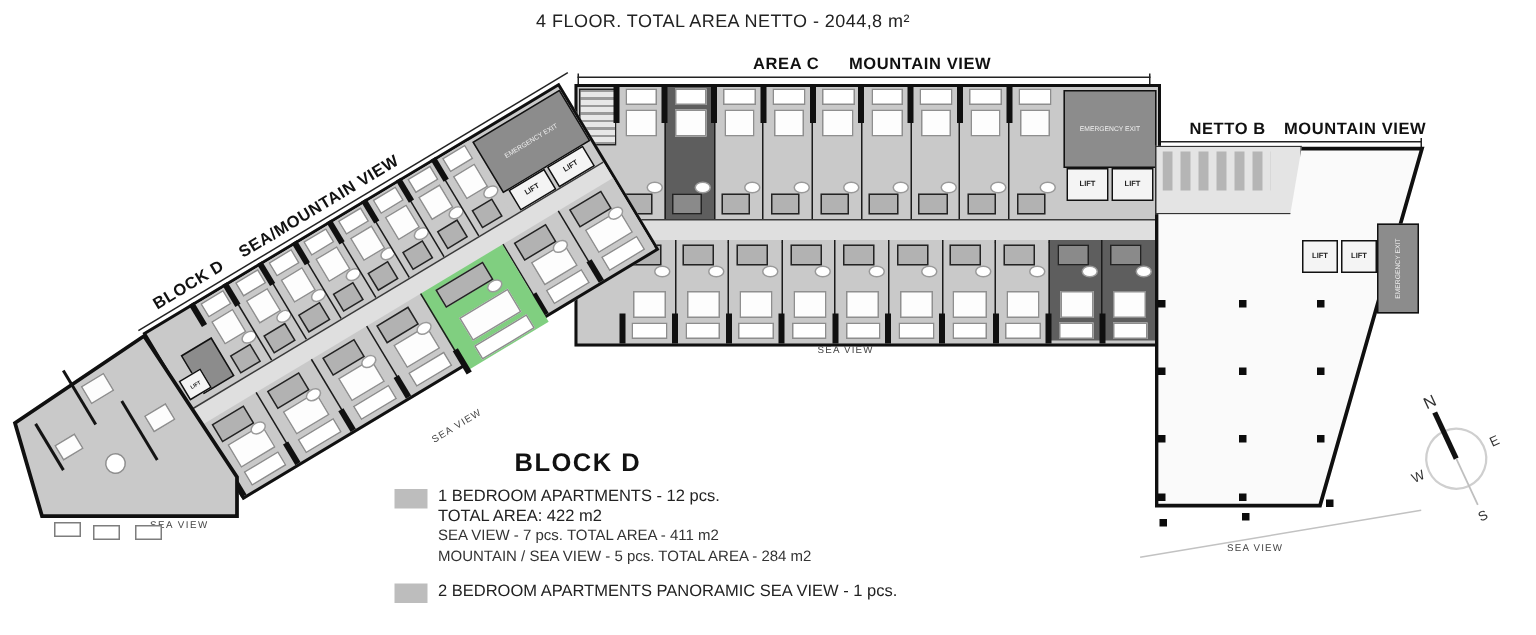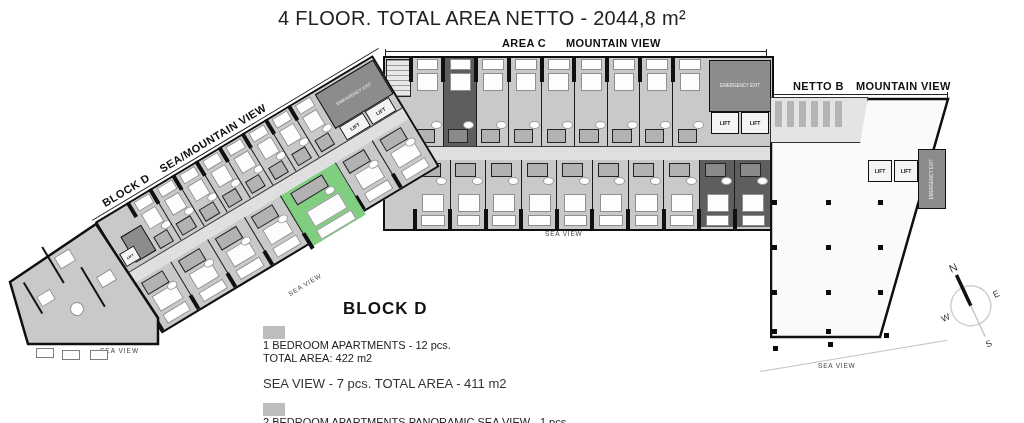--- a/index.html
+++ b/index.html
@@ -1,21 +1,21 @@
 <!DOCTYPE html>
 <html style="--unit: #c9c9c9; --unit_dark: #5e5e5e; --green: #80cf80; --corridor: #dfdfdf; --swatch: #bdbdbd;"><head>
 <meta charset="utf-8">
 <style>
   html,body{margin:0;padding:0;background:#fff;}
   #canvas{position:relative;width:1024px;height:423px;background:#fff;overflow:hidden;
           font-family:"Liberation Sans",sans-serif;color:#1c1c1c;}
   .abs{position:absolute;}
 
   
-  #title{left:0;right:60px;top:7px;text-align:center;font-size:20px;letter-spacing:.3px;color:#222;}
+  #title{left:0;right:60px;top:7px;text-align:center;font-size:12px;letter-spacing:.3px;color:#222;}
   .blk-header{font-weight:bold;font-size:11px;letter-spacing:.4px;color:#111;white-space:nowrap;}
   .bracket{border-top:1.2px solid #222;}
   .bracket::before,.bracket::after{content:'';position:absolute;top:-3px;width:1.2px;height:7px;background:#222;}
   .bracket::before{left:0;}.bracket::after{right:0;}
   .sea-label{font-size:6.5px;letter-spacing:.8px;color:#444;white-space:nowrap;}
 
   
   .urow{position:absolute;display:flex;align-items:stretch;}
   .unit{flex:1;position:relative;background:var(--unit);border-left:1.5px solid #1b1b1b;}
   .unit:first-child{border-left:none;}
@@ -78,25 +78,25 @@
   
   #bd-cap{left:8px;top:222px;width:152px;height:124px;z-index:2;}
   .capdeco{position:absolute;transform:rotate(-31deg);}
   .wrect{background:#fdfdfd;border:1px solid #8f8f8f;}
   .wline{background:#141414;}
   .balc-strip{position:absolute;width:16px;height:8px;background:#fff;border:1px solid #7d7d7d;z-index:3;}
 
   
   #legend{left:263px;top:299px;width:420px;z-index:5;}
   #legend .ltitle{font-size:17px;font-weight:bold;letter-spacing:1px;color:#111;margin:0 0 6px 80px;}
-  .litem{display:flex;margin-bottom:9px;flex-direction:column;}
+  .litem{display:flex;margin-bottom:9px;}
   .swatch{width:22px;height:13px;background:var(--swatch);margin-right:7px;flex:none;margin-top:1px;}
   .litem .l1{font-size:11px;color:#222;line-height:1.15;}
   .litem .l2{font-size:11px;color:#222;line-height:1.2;}
-  .litem .sub{font-size:13px;color:#333;line-height:1.4;margin-top:10px;}
+  .litem .sub{font-size:10px;color:#333;line-height:1.4;}
 
   
   #compass{left:928px;top:256px;z-index:5;}
 </style>
 </head>
 <body>
 
 <div id="canvas">
 
   <div class="abs" id="title">4 FLOOR. TOTAL AREA NETTO - 2044,8 m²</div>
@@ -420,20 +420,21 @@
   <div class="abs sea-label" id="bd-sea-diag">SEA VIEW</div>
 
   <div class="abs" id="legend">
     <div class="ltitle">BLOCK D</div>
     <div class="litem">
       <div class="swatch"></div>
       <div>
         <div class="l1">1 BEDROOM APARTMENTS - 12 pcs.</div>
         <div class="l2">TOTAL AREA: 422 m2</div>
         <div class="sub">SEA VIEW - 7 pcs. TOTAL AREA - 411 m2</div>
+        <div class="sub">MOUNTAIN / SEA VIEW - 5 pcs. TOTAL AREA - 284 m2</div>
       </div>
     </div>
     <div class="litem" style="margin-top:5px;">
       <div class="swatch"></div>
       <div>
         <div class="l1">2 BEDROOM APARTMENTS PANORAMIC SEA VIEW - 1 pcs.</div>
       </div>
     </div>
   </div>
 

